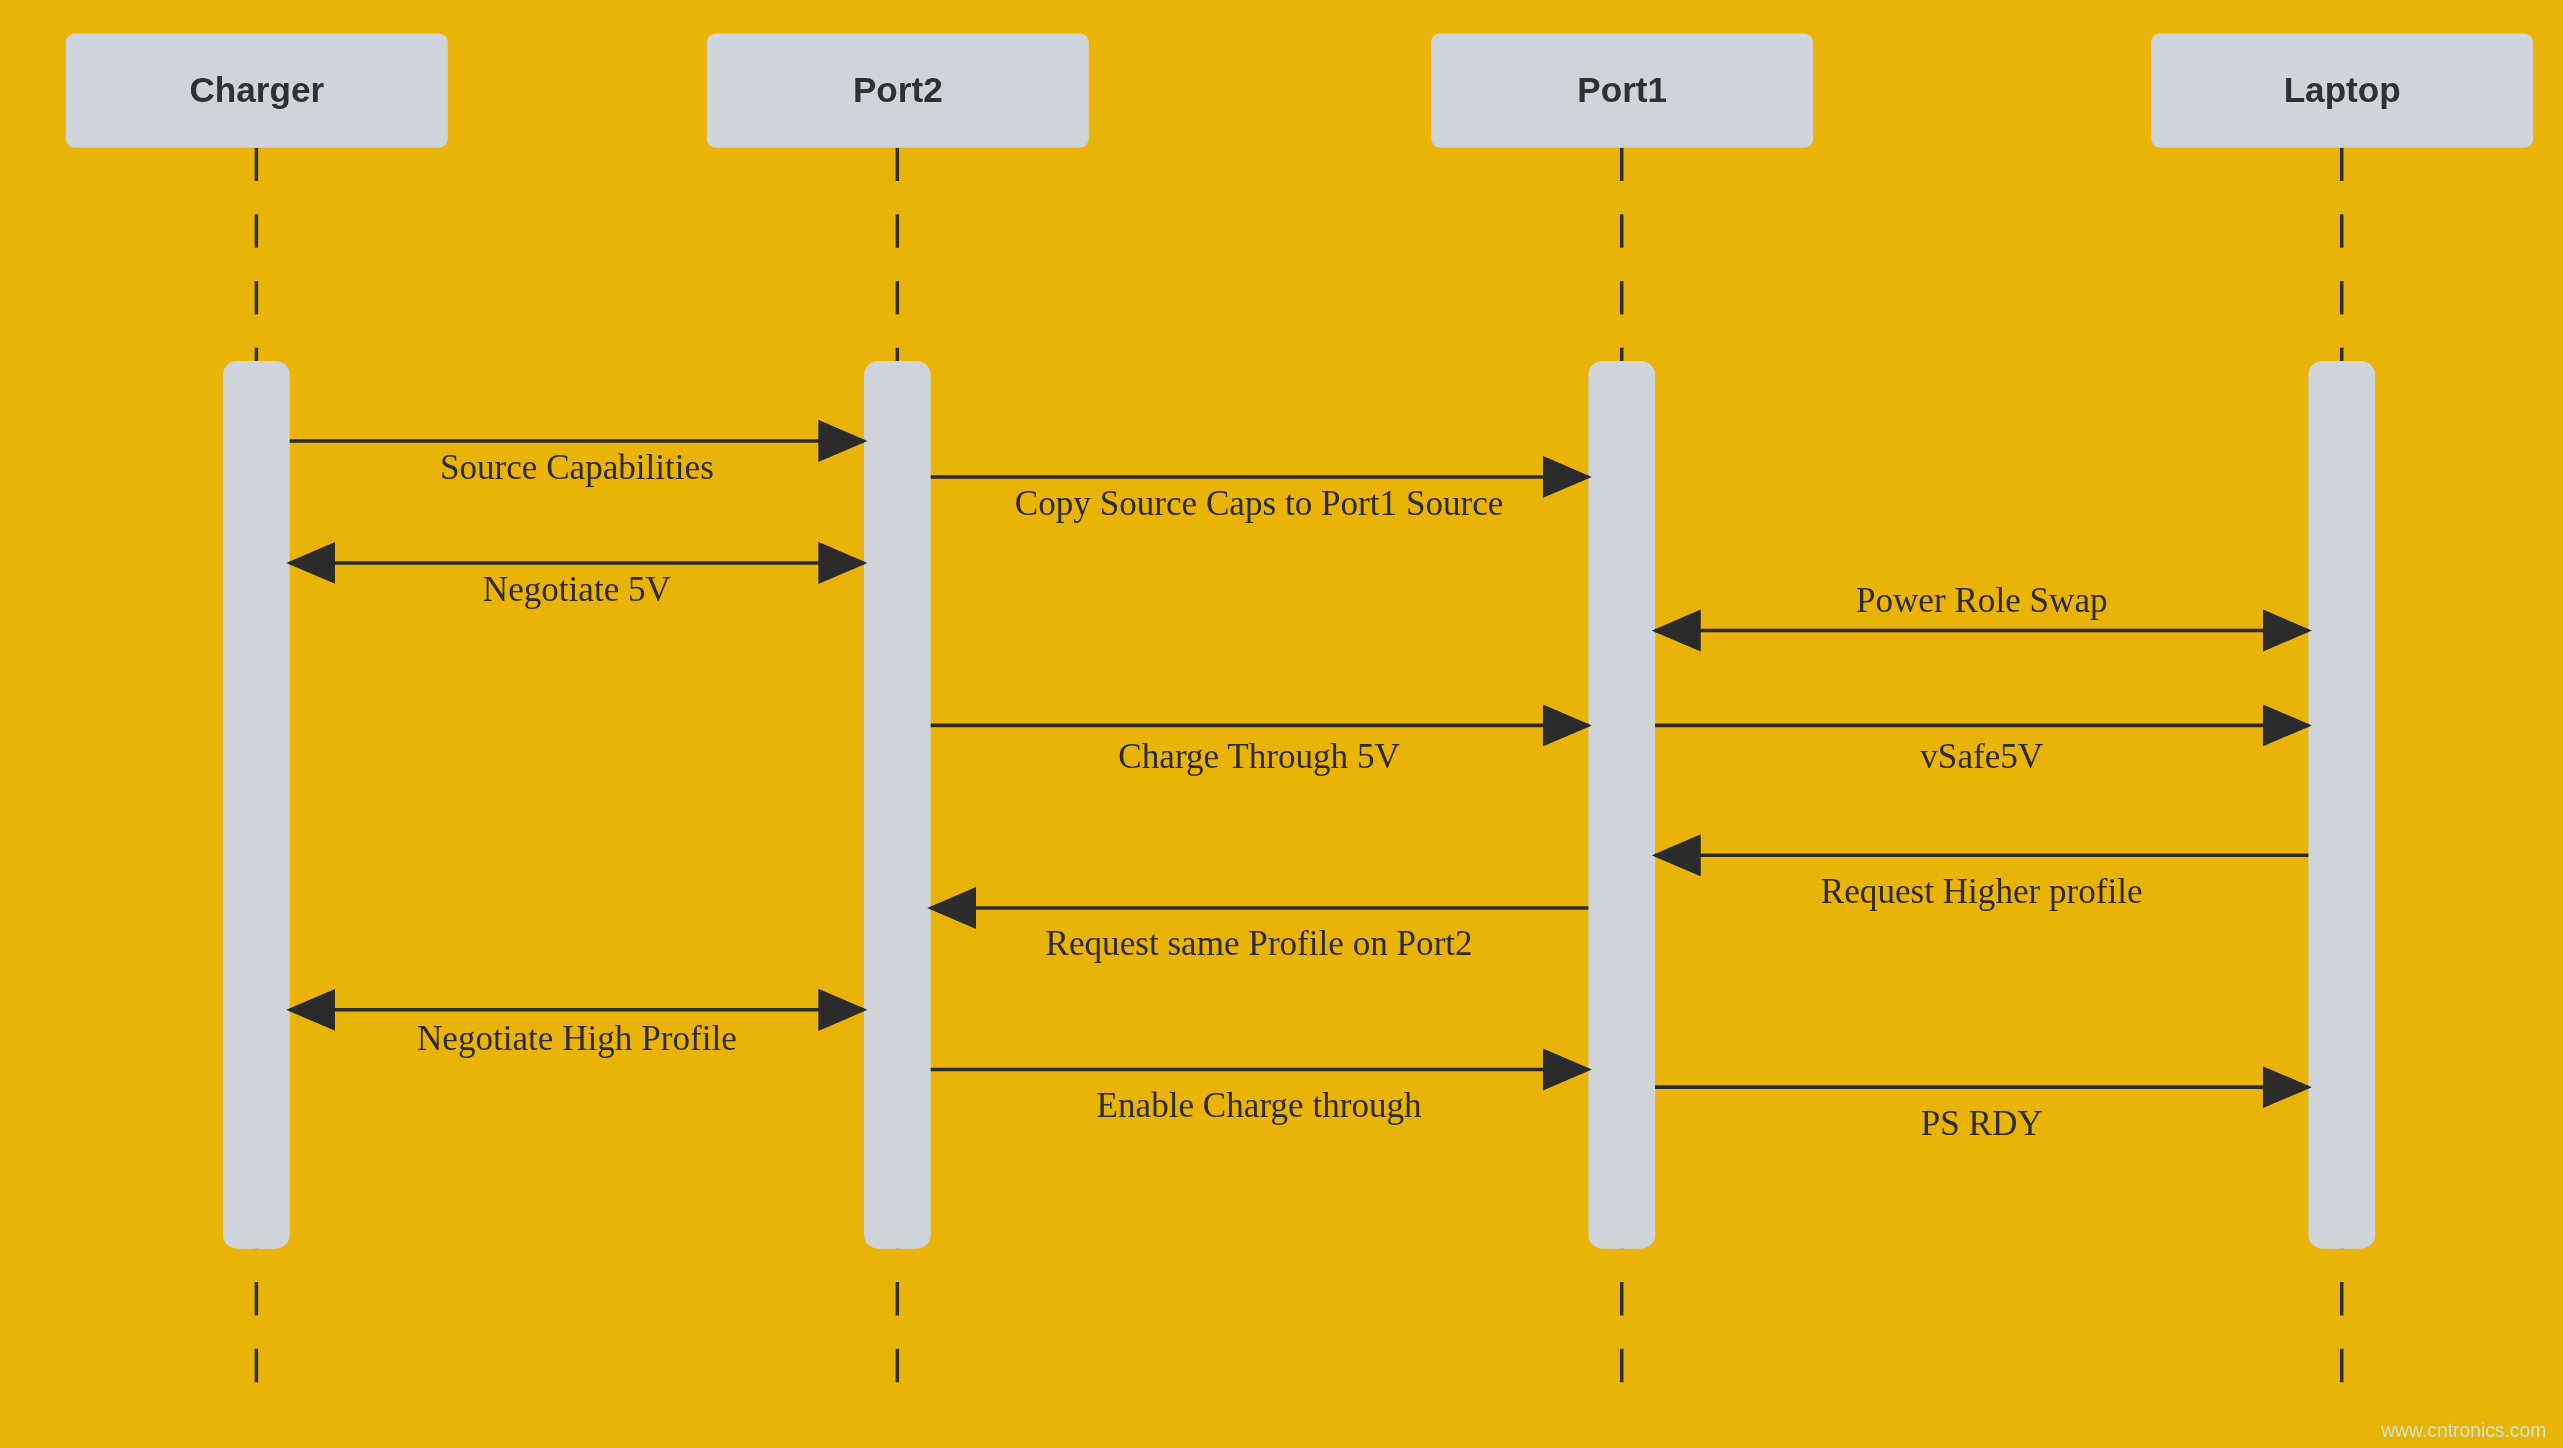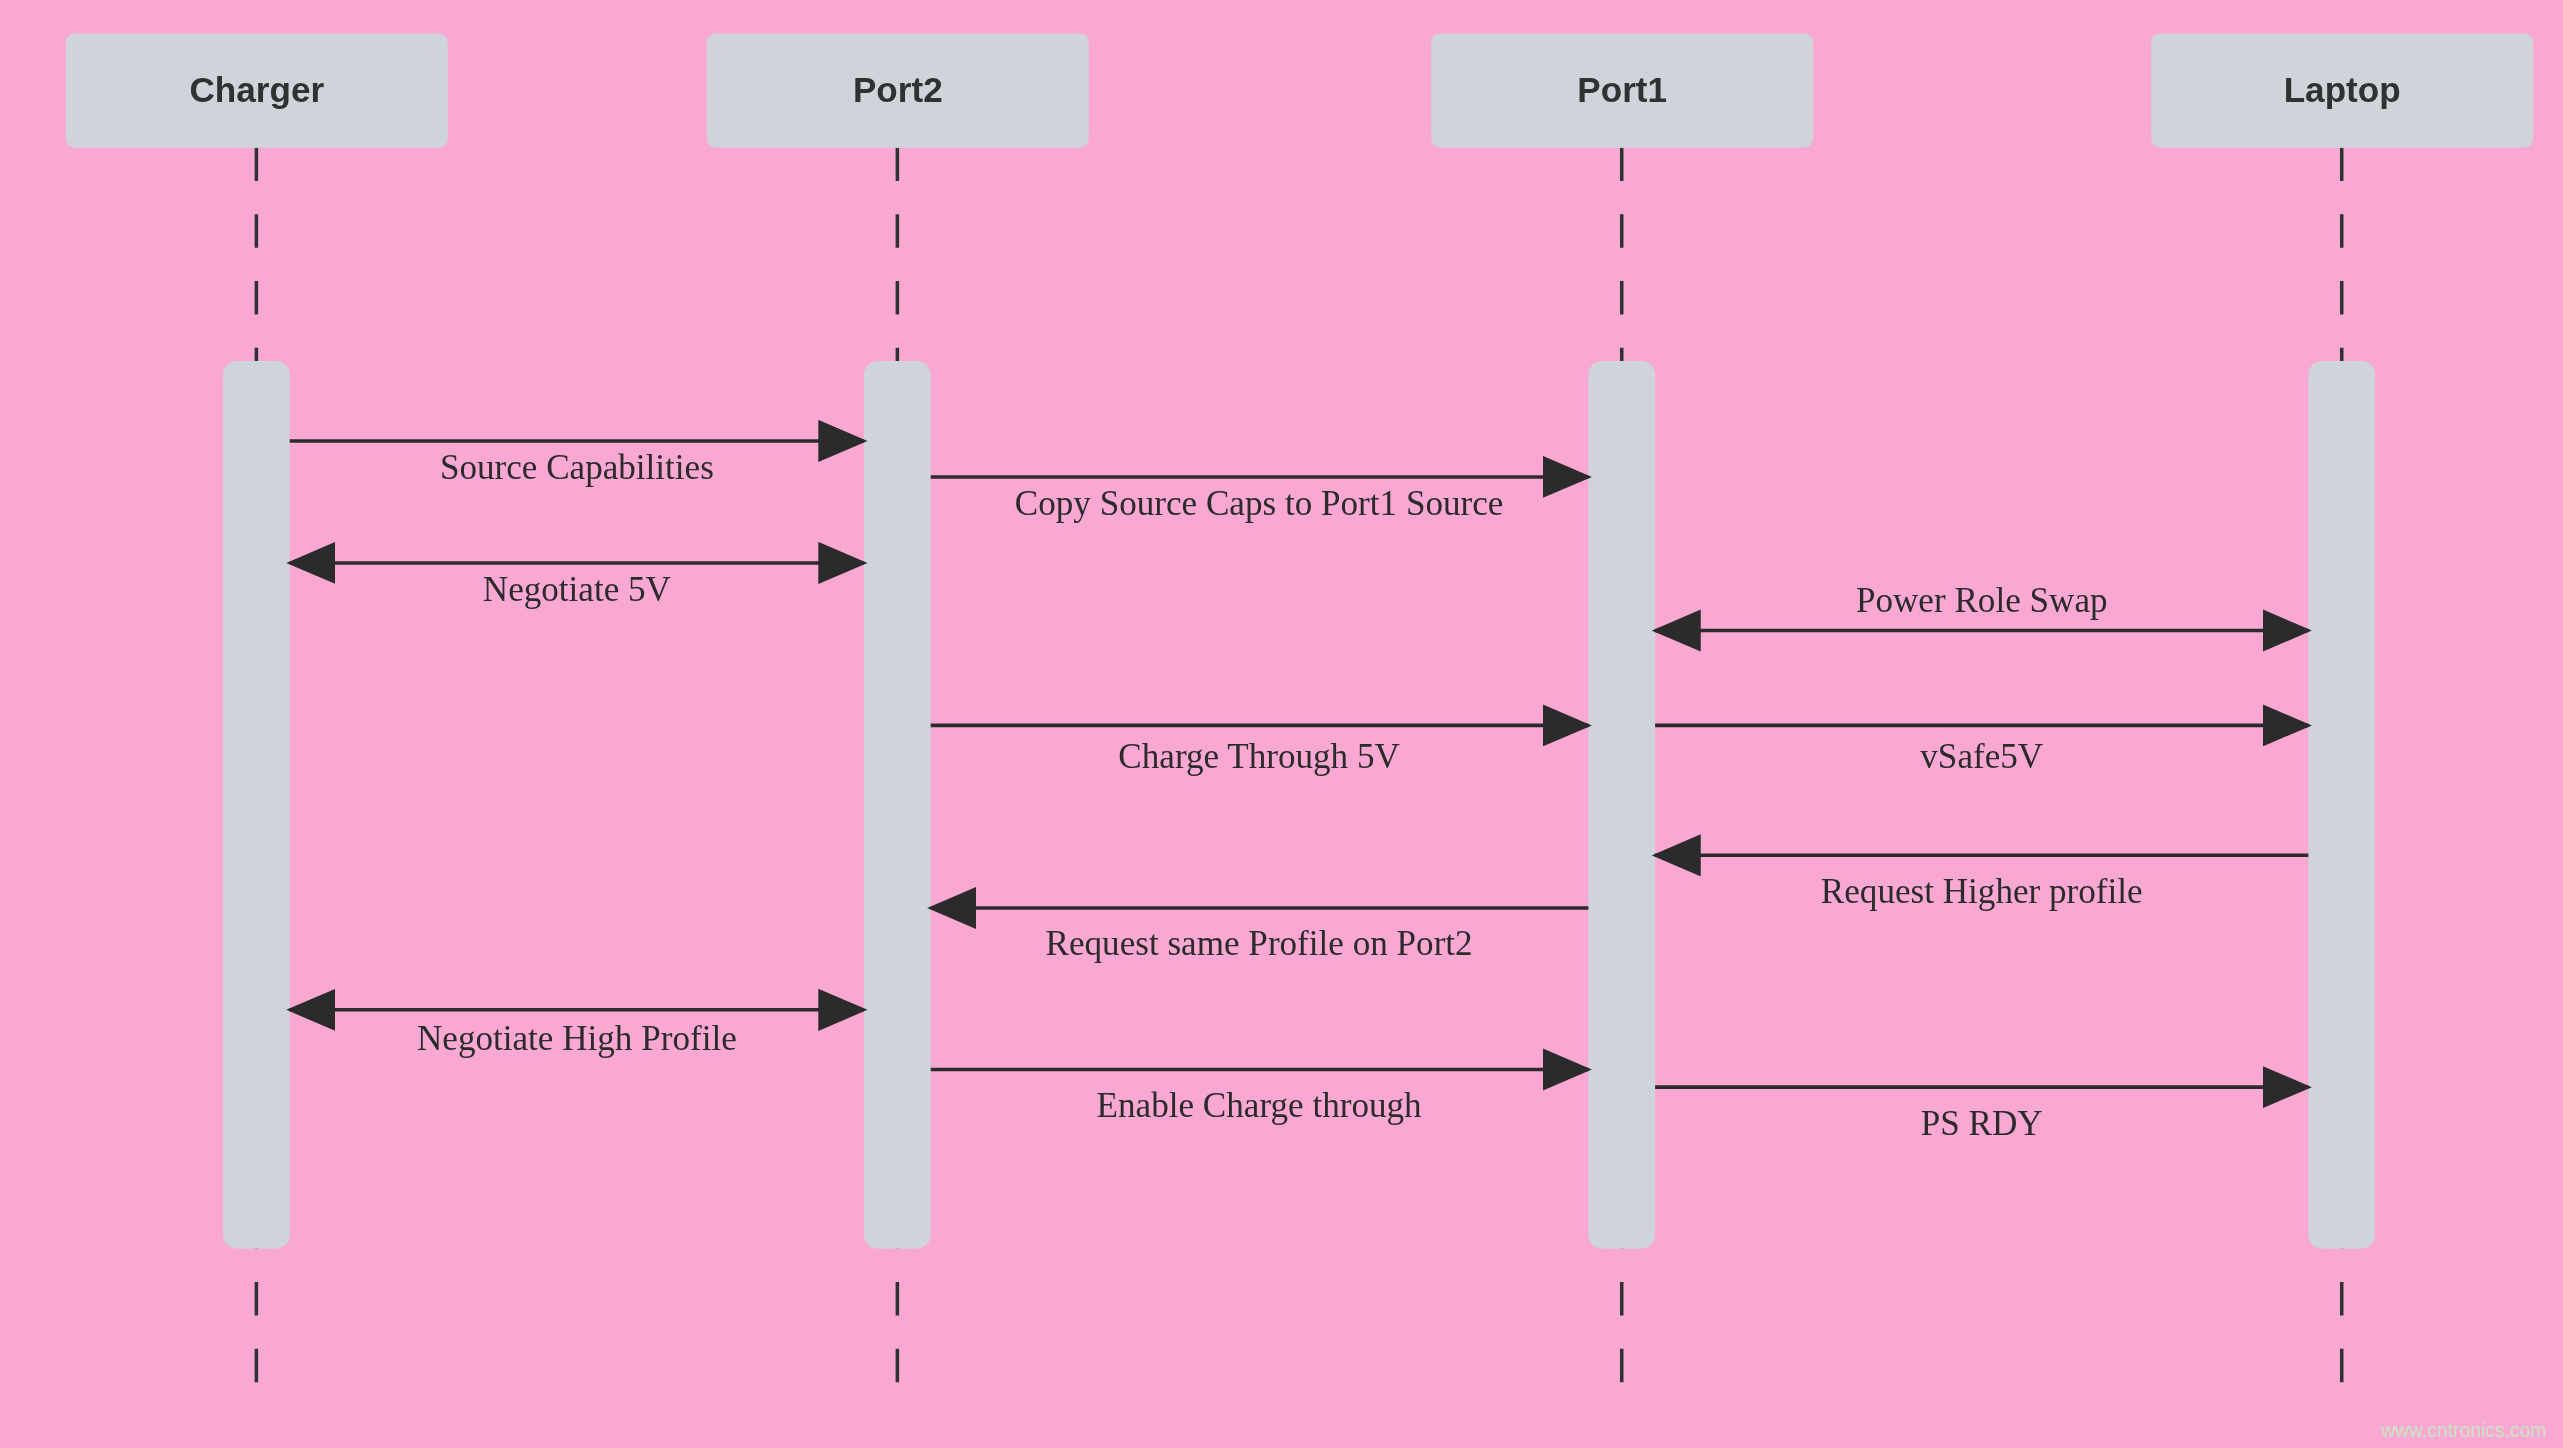--- a/index.html
+++ b/index.html
@@ -5,21 +5,21 @@
 <style>
   html, body {
     margin: 0;
     padding: 0;
     background: #ffffff;
   }
   #canvas {
     position: relative;
     width: 2563px;
     height: 1449px;
-    background: #f9a8d4;
+    background: #eab308;
     overflow: hidden;
     font-family: "Liberation Sans", sans-serif;
   }
   svg.diagram {
     position: absolute;
     left: 0;
     top: 0;
     width: 2563px;
     height: 1449px;
     display: block;

